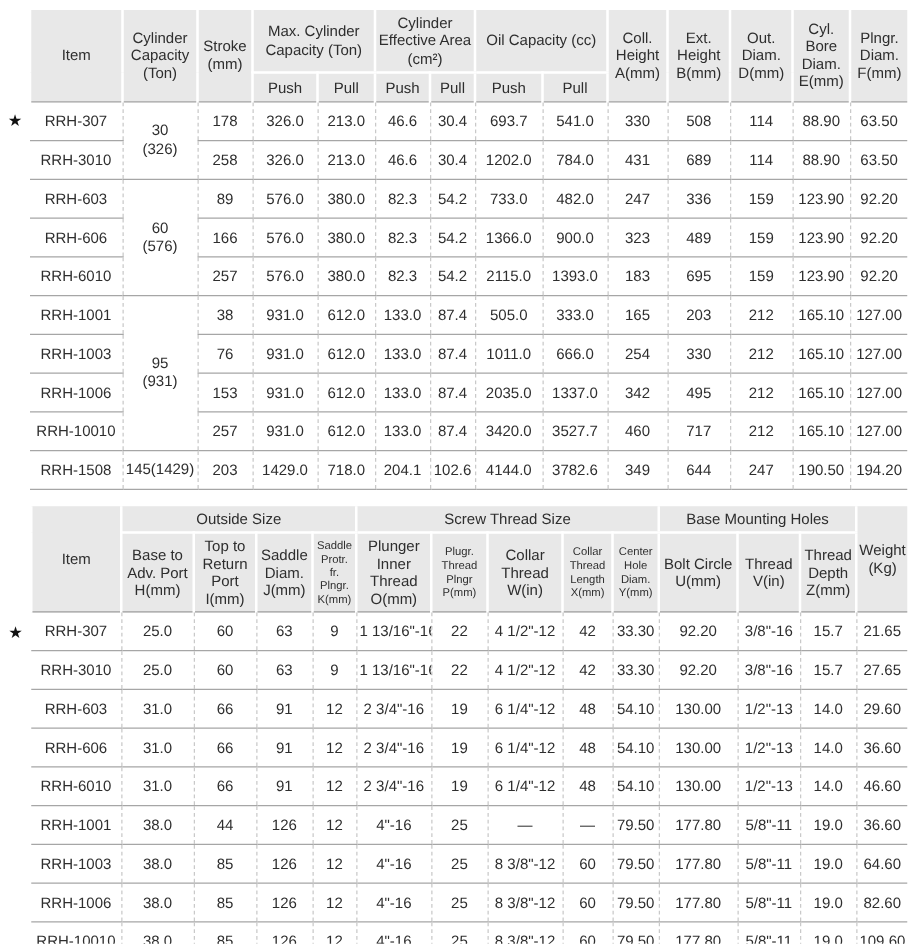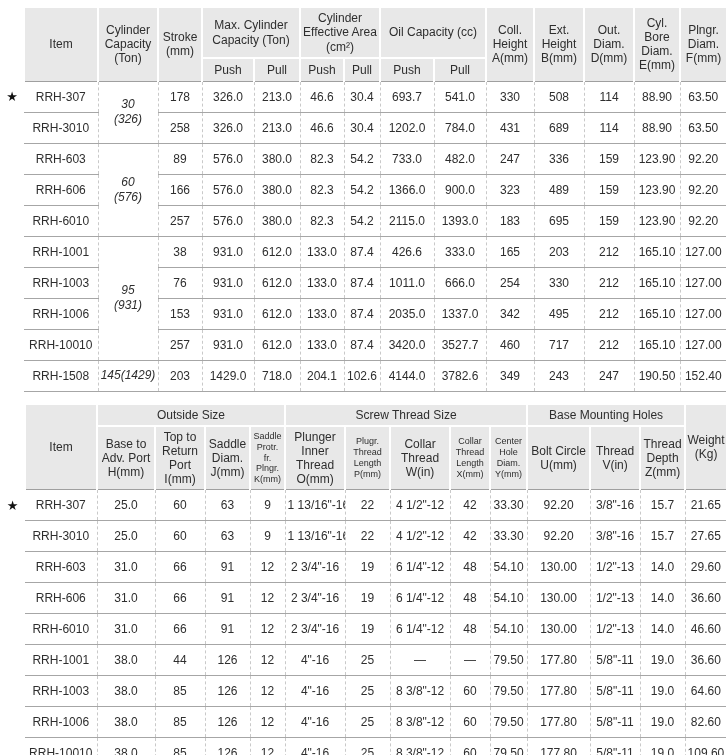--- a/index.html
+++ b/index.html
@@ -43,21 +43,21 @@
   
   tbody td{
     border-bottom:1px solid #a6a6a6;
     border-left:1px dashed #c9c9c9;
     height:28px;
     white-space:nowrap;
     overflow:hidden;
   }
   tbody td.item-cell{border-left:none;}
   tbody td.star-col{border:none;background:#fff;font-size:13px;color:#111;}
-  tbody td.cap-cell{white-space:pre-line;line-height:1.25;font-style:italic;}
+  tbody td.cap-cell{white-space:pre-line;line-height:1.25;}
 </style>
 </head>
 <body>
 
 <div>
 
   <table id="table1">
     <colgroup>
       <col style="width:24px">
         <col style="width:74px">
@@ -187,21 +187,21 @@
         <tr>
           <td class="star-col"></td>
           <td class="item-cell">RRH-1001</td>
           <td class="cap-cell" rowspan="4">95
 (931)</td>
           <td class="val-cell">38</td>
           <td class="val-cell">931.0</td>
           <td class="val-cell">612.0</td>
           <td class="val-cell">133.0</td>
           <td class="val-cell">87.4</td>
-          <td class="val-cell">426.6</td>
+          <td class="val-cell">505.0</td>
           <td class="val-cell">333.0</td>
           <td class="val-cell">165</td>
           <td class="val-cell">203</td>
           <td class="val-cell">212</td>
           <td class="val-cell">165.10</td>
           <td class="val-cell">127.00</td>
         </tr>
         <tr>
           <td class="star-col"></td>
           <td class="item-cell">RRH-1003</td>
@@ -255,24 +255,24 @@
           <td class="item-cell">RRH-1508</td>
           <td class="cap-cell" rowspan="1">145(1429)</td>
           <td class="val-cell">203</td>
           <td class="val-cell">1429.0</td>
           <td class="val-cell">718.0</td>
           <td class="val-cell">204.1</td>
           <td class="val-cell">102.6</td>
           <td class="val-cell">4144.0</td>
           <td class="val-cell">3782.6</td>
           <td class="val-cell">349</td>
-          <td class="val-cell">243</td>
+          <td class="val-cell">644</td>
           <td class="val-cell">247</td>
           <td class="val-cell">190.50</td>
-          <td class="val-cell">152.40</td>
+          <td class="val-cell">194.20</td>
         </tr>
       </tbody>
   </table>
 
   <table id="table2">
     <colgroup>
       <col style="width:25px">
         <col style="width:72px">
         <col style="width:58px">
         <col style="width:50px">
@@ -296,21 +296,21 @@
         <th colspan="5" class="group">Screw Thread Size</th>
         <th colspan="3" class="group">Base Mounting Holes</th>
         <th rowspan="2">Weight (Kg)</th>
       </tr>
       <tr class="sub-row">
         <th>Base to Adv. Port H(mm)</th>
         <th>Top to Return Port I(mm)</th>
         <th>Saddle Diam. J(mm)</th>
         <th class="small">Saddle Protr. fr. Plngr. K(mm)</th>
         <th>Plunger Inner Thread O(mm)</th>
-        <th class="small">Plugr. Thread Length P(mm)</th>
+        <th class="small">Plugr. Thread Plngr P(mm)</th>
         <th>Collar Thread W(in)</th>
         <th class="small">Collar Thread Length X(mm)</th>
         <th class="small">Center Hole Diam. Y(mm)</th>
         <th>Bolt Circle U(mm)</th>
         <th>Thread V(in)</th>
         <th>Thread Depth Z(mm)</th>
       </tr>
     </thead>
     <tbody>
         <tr>

